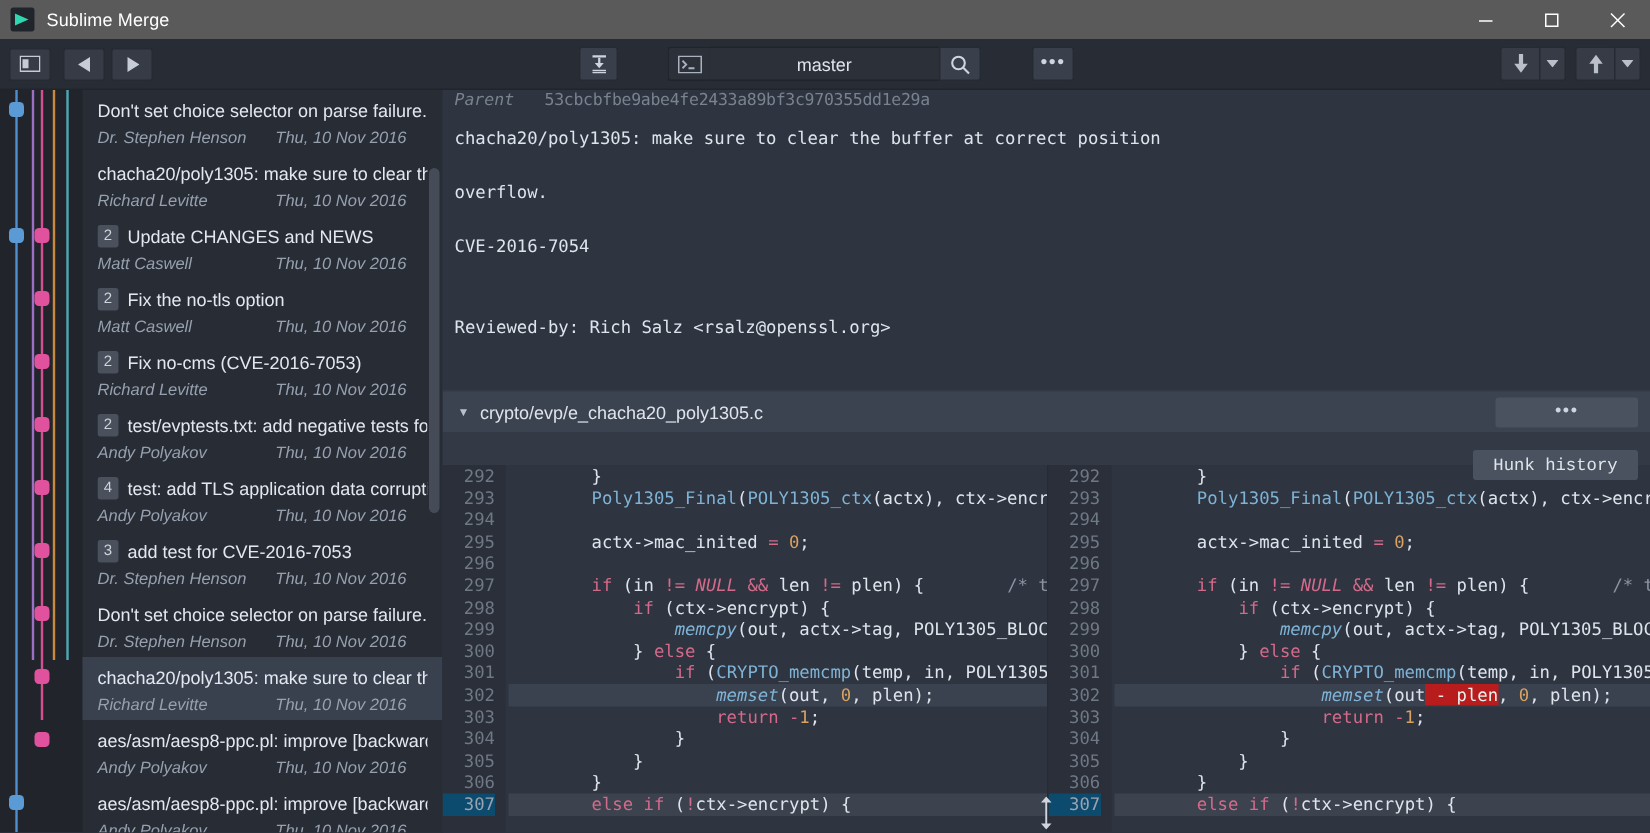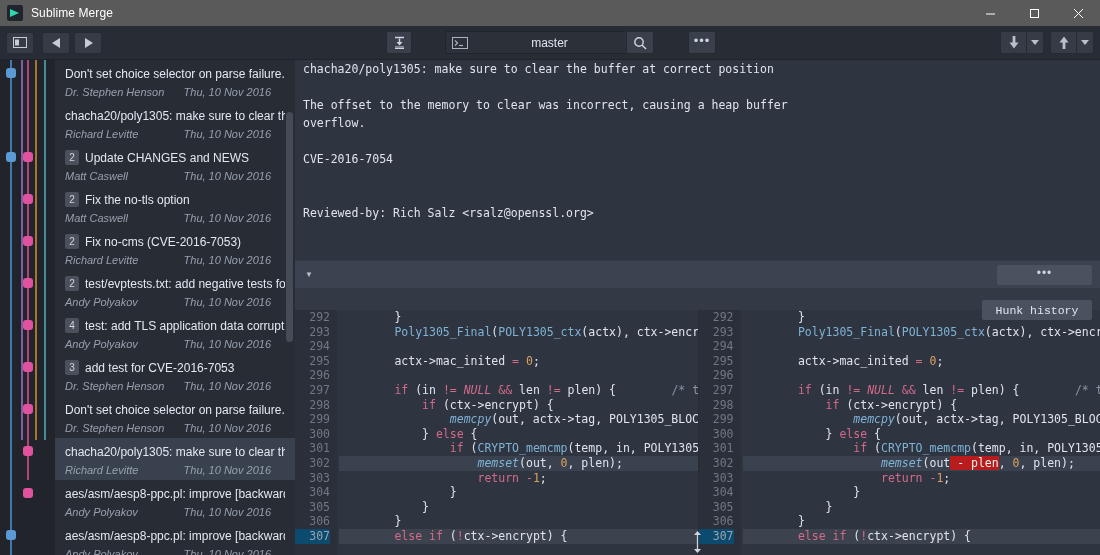--- a/index.html
+++ b/index.html
@@ -556,35 +556,39 @@
             <span class="commit-date">Thu, 10 Nov 2016</span>
           </div>
         </div>
       </div>
     <div id="sidebar-scrollbar"></div>
   </div>
 
   <div id="main">
 
     <div id="commit-detail">
+      <div class="parent-line">
+        <div class="parent-label">Parent</div>
+        <div class="parent-hash">53cbcbfbe9abe4fe2433a89bf3c970355dd1e29a</div>
+      </div>
       <div id="msg-body">
           <div class="msg-line">chacha20/poly1305: make sure to clear the buffer at correct position</div>
           <div class="msg-gap"></div>
-          <div class="msg-line">The offset to the memory to clear was incorrect, causing a heap buffer</div>
           <div class="msg-line">overflow.</div>
           <div class="msg-gap"></div>
           <div class="msg-line">CVE-2016-7054</div>
           <div class="msg-gap"></div>
           <div class="msg-gap"></div>
           <div class="msg-line">Reviewed-by: Rich Salz &lt;rsalz@openssl.org&gt;</div>
         </div>
     </div>
 
     <div id="file-header">
       <span id="disclosure">▼</span>
+      <span id="file-path">crypto/evp/e_chacha20_poly1305.c</span>
       <div id="file-more">•••</div>
     </div>
 
     <div id="hunk-bar">
       <div id="hunk-history">Hunk history</div>
     </div>
 
     <div id="diff">
       <div class="diff-pane left">
         <div class="gutter" id="gut-left">

